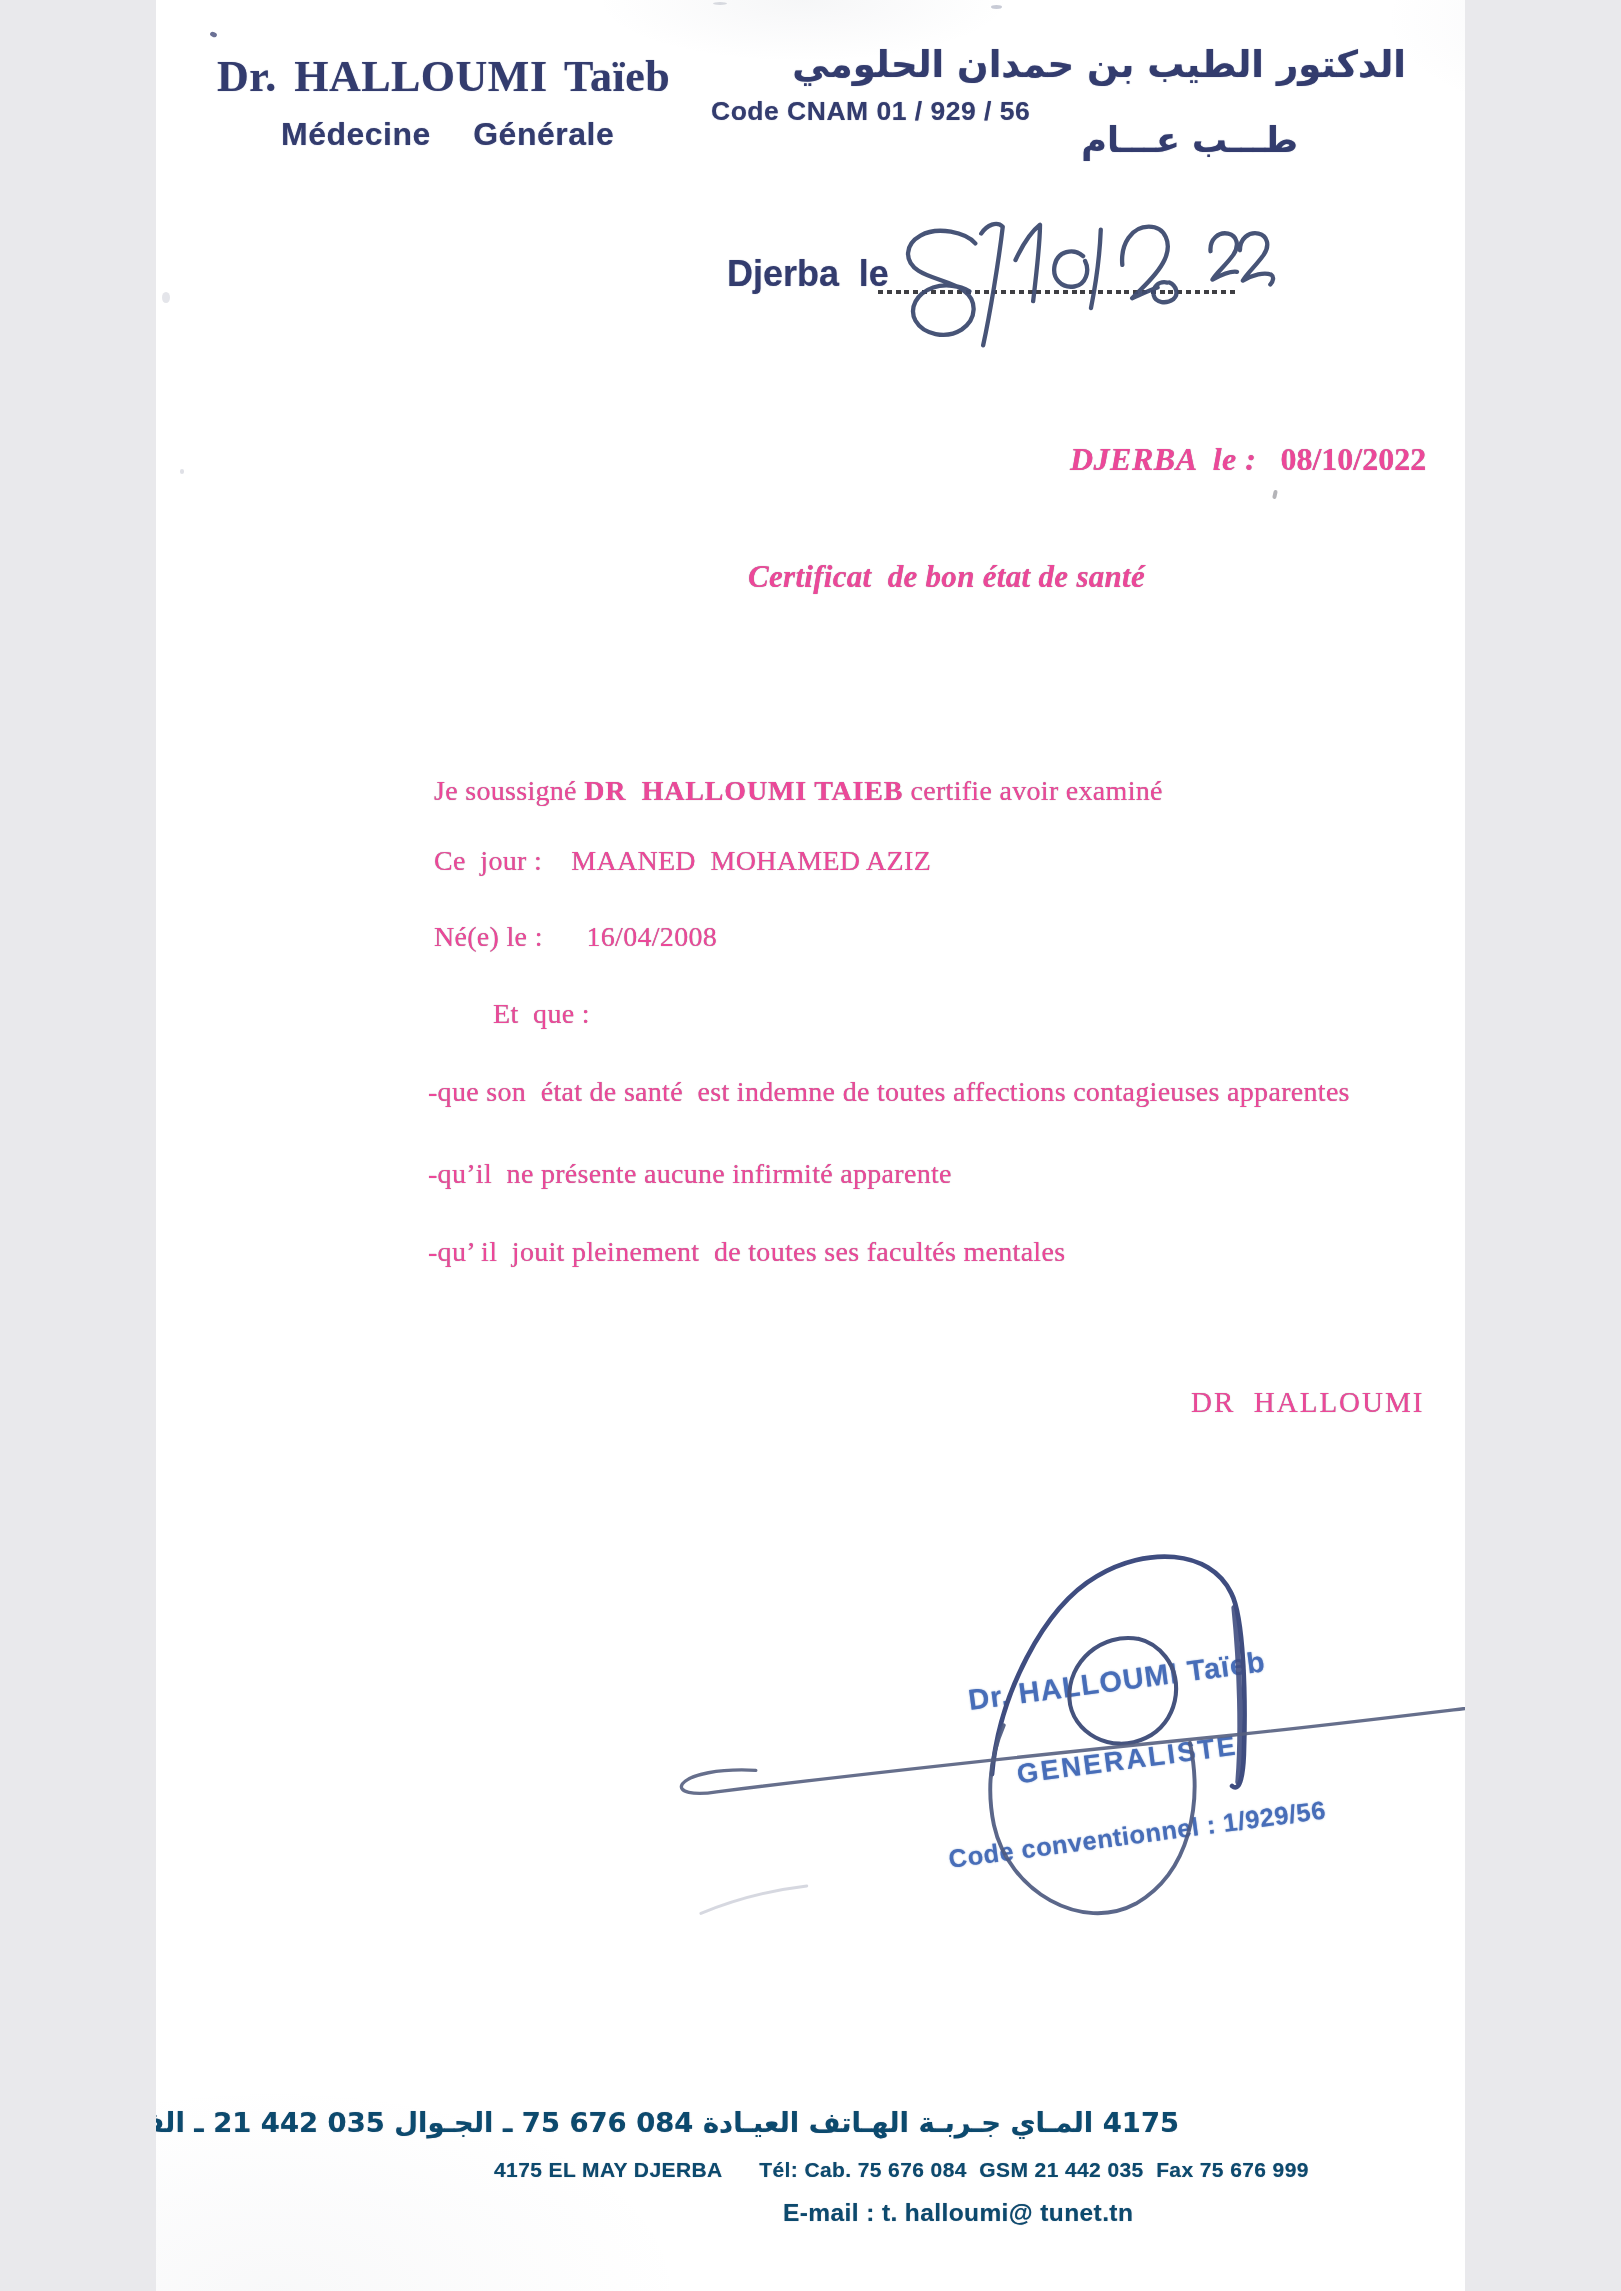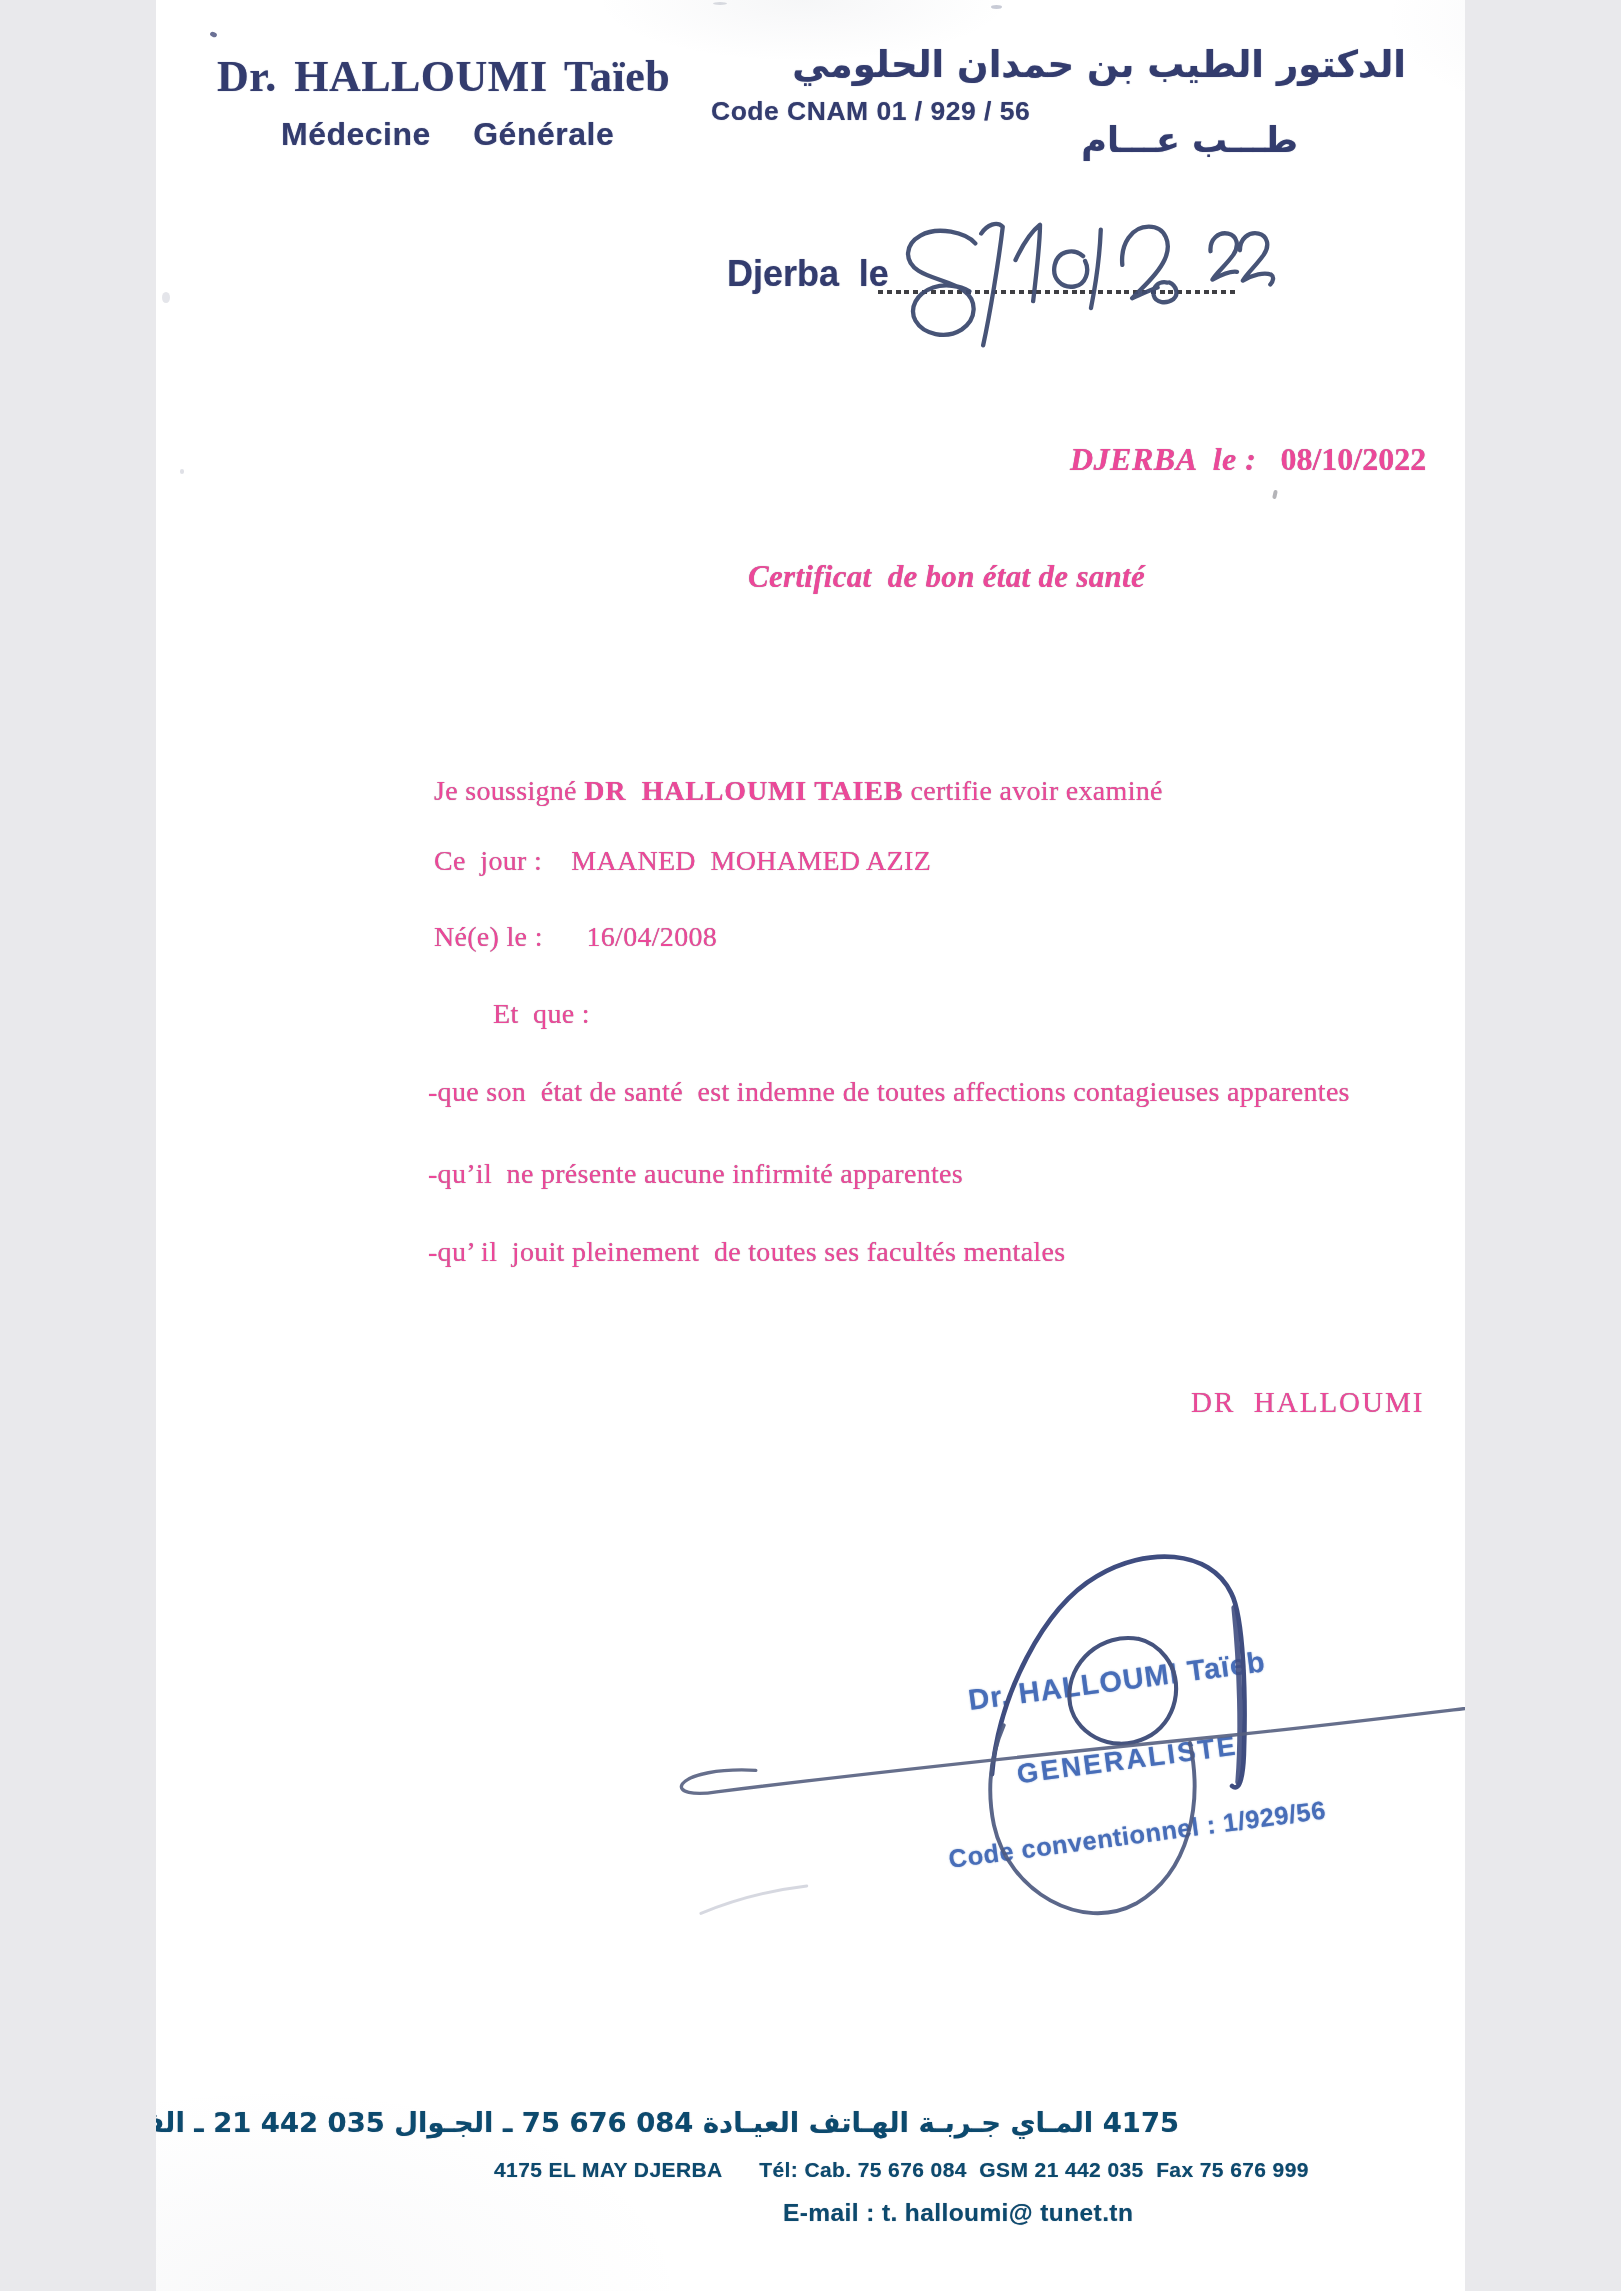--- a/index.html
+++ b/index.html
@@ -91,21 +91,21 @@
 
   <div class="abs title typ">Certificat  de bon état de santé</div>
 
   <div class="abs intro body-line typ"><span>Je soussigné </span><span class="intro-doctor">DR  HALLOUMI TAIEB</span><span> certifie avoir examiné</span></div>
 
   <div class="abs day-line body-line typ">Ce  jour :    MAANED  MOHAMED AZIZ</div>
   <div class="abs birth-line body-line typ">Né(e) le :      16/04/2008</div>
   <div class="abs et-que body-line typ">Et  que :</div>
 
   <div class="abs f1 body-line typ">-que son  état de santé  est indemne de toutes affections contagieuses apparentes</div>
-  <div class="abs f2 body-line typ">-qu’il  ne présente aucune infirmité apparentes</div>
+  <div class="abs f2 body-line typ">-qu’il  ne présente aucune infirmité apparente</div>
   <div class="abs f3 body-line typ">-qu’ il  jouit pleinement  de toutes ses facultés mentales</div>
 
   <div class="abs signatory typ">DR  HALLOUMI</div>
 
   <div class="abs stamp">
     <div class="s1">Dr. HALLOUMI Taïeb</div>
     <div class="s2">GENERALISTE</div>
     <div class="s3">Code conventionnel : 1/929/56</div>
   </div>
 

